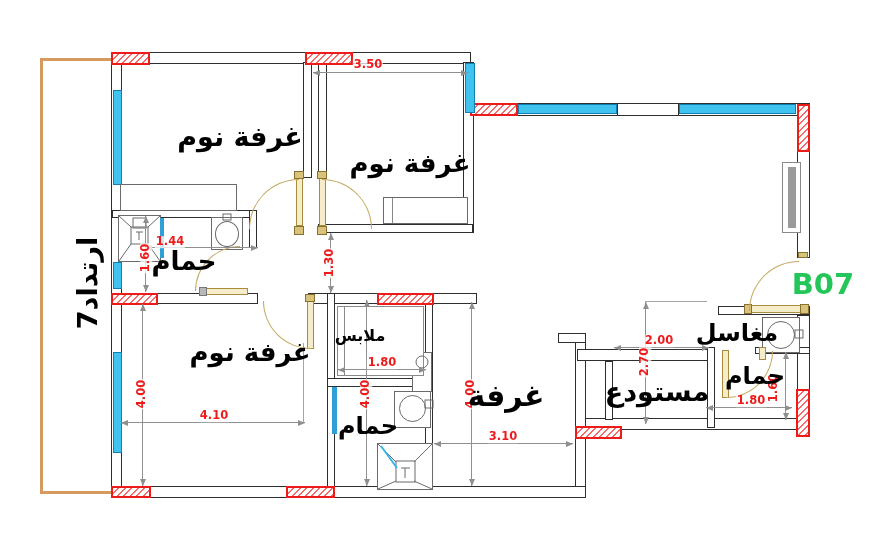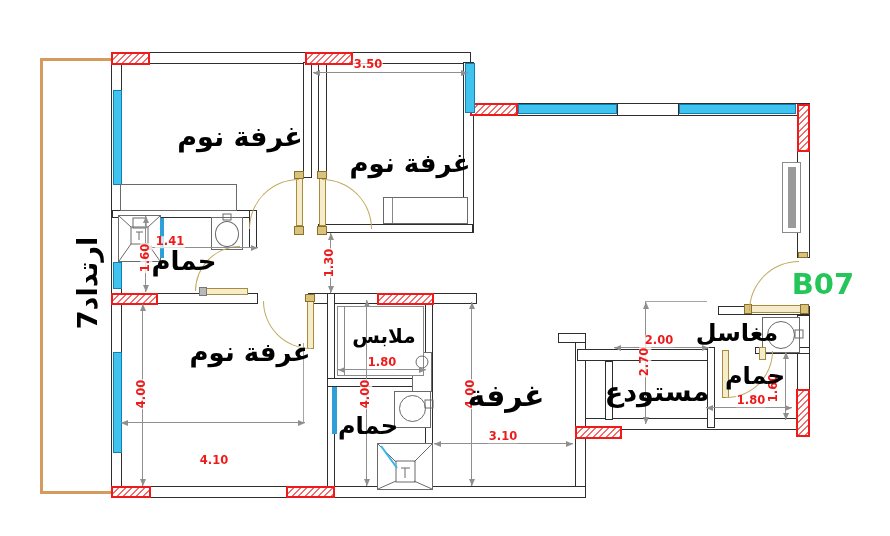--- a/index.html
+++ b/index.html
@@ -174,39 +174,39 @@
   <div class="dimv" style="left:330px;top:233px;height:60px;"></div>
   <div class="dimv" style="left:142px;top:304px;height:182px;"></div>
   <div class="dimv" style="left:366px;top:300px;height:186px;"></div>
   <div class="dimv" style="left:471px;top:302px;height:184px;"></div>
   <div class="dimv" style="left:645px;top:302px;height:122px;"></div>
   <div class="dimv" style="left:785px;top:352px;height:68px;"></div>
   <div class="guide" style="left:645px;top:301px;width:62px;height:1px;"></div>
   <div class="guide" style="left:303px;top:343px;width:1px;height:79px;"></div>
 
   <div class="dlabel" style="left:368px;top:65px;">3.50</div>
-  <div class="dlabel" style="left:170px;top:242px;">1.41</div>
+  <div class="dlabel" style="left:170px;top:242px;">1.44</div>
   <div class="dlabel rot" style="left:146px;top:258px;">1.60</div>
   <div class="dlabel rot" style="left:330px;top:263px;">1.30</div>
   <div class="dlabel rot" style="left:142px;top:394px;">4.00</div>
-  <div class="dlabel" style="left:214px;top:416px;margin-top:45px;">4.10</div>
+  <div class="dlabel" style="left:214px;top:416px;">4.10</div>
   <div class="dlabel" style="left:382px;top:363px;">1.80</div>
   <div class="dlabel rot" style="left:366px;top:394px;">4.00</div>
   <div class="dlabel rot" style="left:471px;top:394px;">4.00</div>
   <div class="dlabel" style="left:503px;top:437px;">3.10</div>
   <div class="dlabel" style="left:659px;top:341px;">2.00</div>
   <div class="dlabel rot" style="left:645px;top:362px;">2.70</div>
   <div class="dlabel" style="left:751px;top:401px;">1.80</div>
   <div class="dlabel rot" style="left:774px;top:388px;">1.60</div>
 
   <div class="rlabel" style="left:240px;top:136px;font-size:27px;">غرفة نوم</div>
   <div class="rlabel" style="left:410px;top:163px;font-size:26px;">غرفة نوم</div>
   <div class="rlabel" style="left:250px;top:352px;font-size:26px;">غرفة نوم</div>
   <div class="rlabel" style="left:184px;top:261px;font-size:26px;">حمام</div>
-  <div class="rlabel" style="left:384px;top:336px;font-size:20px;">ملابس</div>
+  <div class="rlabel" style="left:360px;top:336px;font-size:16px;">ملابس</div>
   <div class="rlabel" style="left:368px;top:426px;font-size:24px;">حمام</div>
   <div class="rlabel" style="left:506px;top:396px;font-size:30px;">غرفة</div>
   <div class="rlabel" style="left:737px;top:333px;font-size:24px;">مغاسل</div>
   <div class="rlabel" style="left:657px;top:391px;font-size:27px;">مستودع</div>
   <div class="rlabel" style="left:755px;top:376px;font-size:24px;">حمام</div>
   <div class="rlabel rot" style="left:87px;top:283px;font-size:27px;">ارتداد7</div>
   <div class="unit" style="left:823px;top:284px;font-size:29px;color:#25c659;">B07</div>
 
 </div>
 

